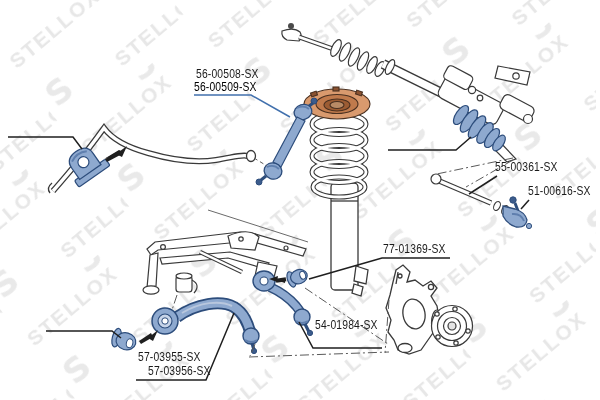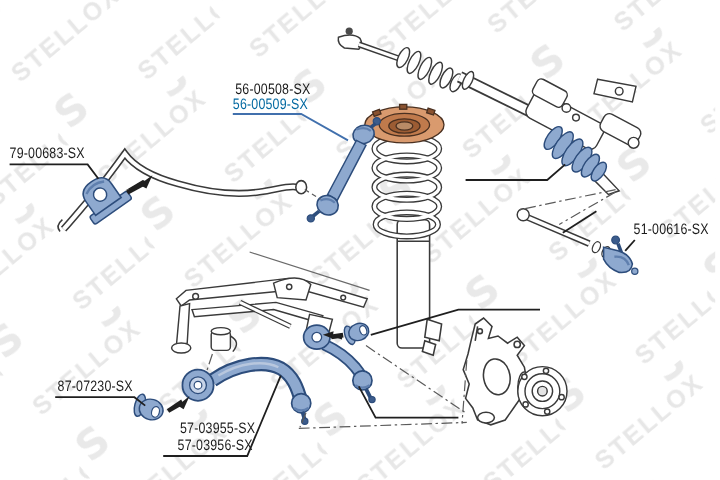--- a/index.html
+++ b/index.html
@@ -2,21 +2,21 @@
 <html><head>
 <meta charset="utf-8">
 <style>
   html,body{margin:0;padding:0;background:#fff;}
   #stage{position:relative;width:596px;height:400px;background:#fff;overflow:hidden;
          font-family:"Liberation Sans",sans-serif;}
   #art{position:absolute;left:0;top:0;z-index:1;}
   .lbl{position:absolute;z-index:3;font-size:12.6px;line-height:13px;color:#1b1b1b;
        white-space:nowrap;}
   .lbl .pn{display:inline-block;transform:scaleX(.82);transform-origin:0 0;letter-spacing:.2px;}
-  .lbl.blue{color:#0369a1;cursor:pointer;}
+  .lbl.blue{color:#000000;cursor:pointer;}
 </style>
 </head>
 <body>
 
 <div id="stage">
 
 <svg id="art" width="600" height="400" viewBox="0 0 600 400">
   <defs>
     <pattern id="wm" width="165" height="112" patternUnits="userSpaceOnUse" patternTransform="rotate(-40 300 200)">
       <text x="2" y="30" font-family="Liberation Sans,sans-serif" font-size="21" font-weight="bold" letter-spacing="2" fill="#e7e7e7">STELLOX</text>
@@ -261,29 +261,32 @@
     <path d="M136,380 L206,380 L234,313"></path>
   </g>
 </svg>
 
 <div class="lbl" style="left:196px;top:68px">
   <span class="pn">56-00508-SX</span>
 </div>
 <div class="lbl blue" style="left:194px;top:81px">
   <span class="pn">56-00509-SX</span>
 </div>
-<div class="lbl" style="left:8px;top:122px">
-  <span class="pn">79-00683-SX</span>
+<div class="lbl" style="left:495px;top:161px">
+  <span class="pn">55-00361-SX</span>
 </div>
 <div class="lbl" style="left:528px;top:185px">
   <span class="pn">51-00616-SX</span>
 </div>
-<div class="lbl" style="left:48px;top:316px">
-  <span class="pn">87-07230-SX</span>
-</div>
-<div class="lbl" style="left:150px;top:351px">
+<div class="lbl" style="left:383px;top:243px">
+  <span class="pn">77-01369-SX</span>
+</div>
+<div class="lbl" style="left:315px;top:319px">
+  <span class="pn">54-01984-SX</span>
+</div>
+<div class="lbl" style="left:138px;top:351px">
   <span class="pn">57-03955-SX</span>
 </div>
 <div class="lbl" style="left:148px;top:365px">
   <span class="pn">57-03956-SX</span>
 </div>
 
 </div>
 
 </body></html>

